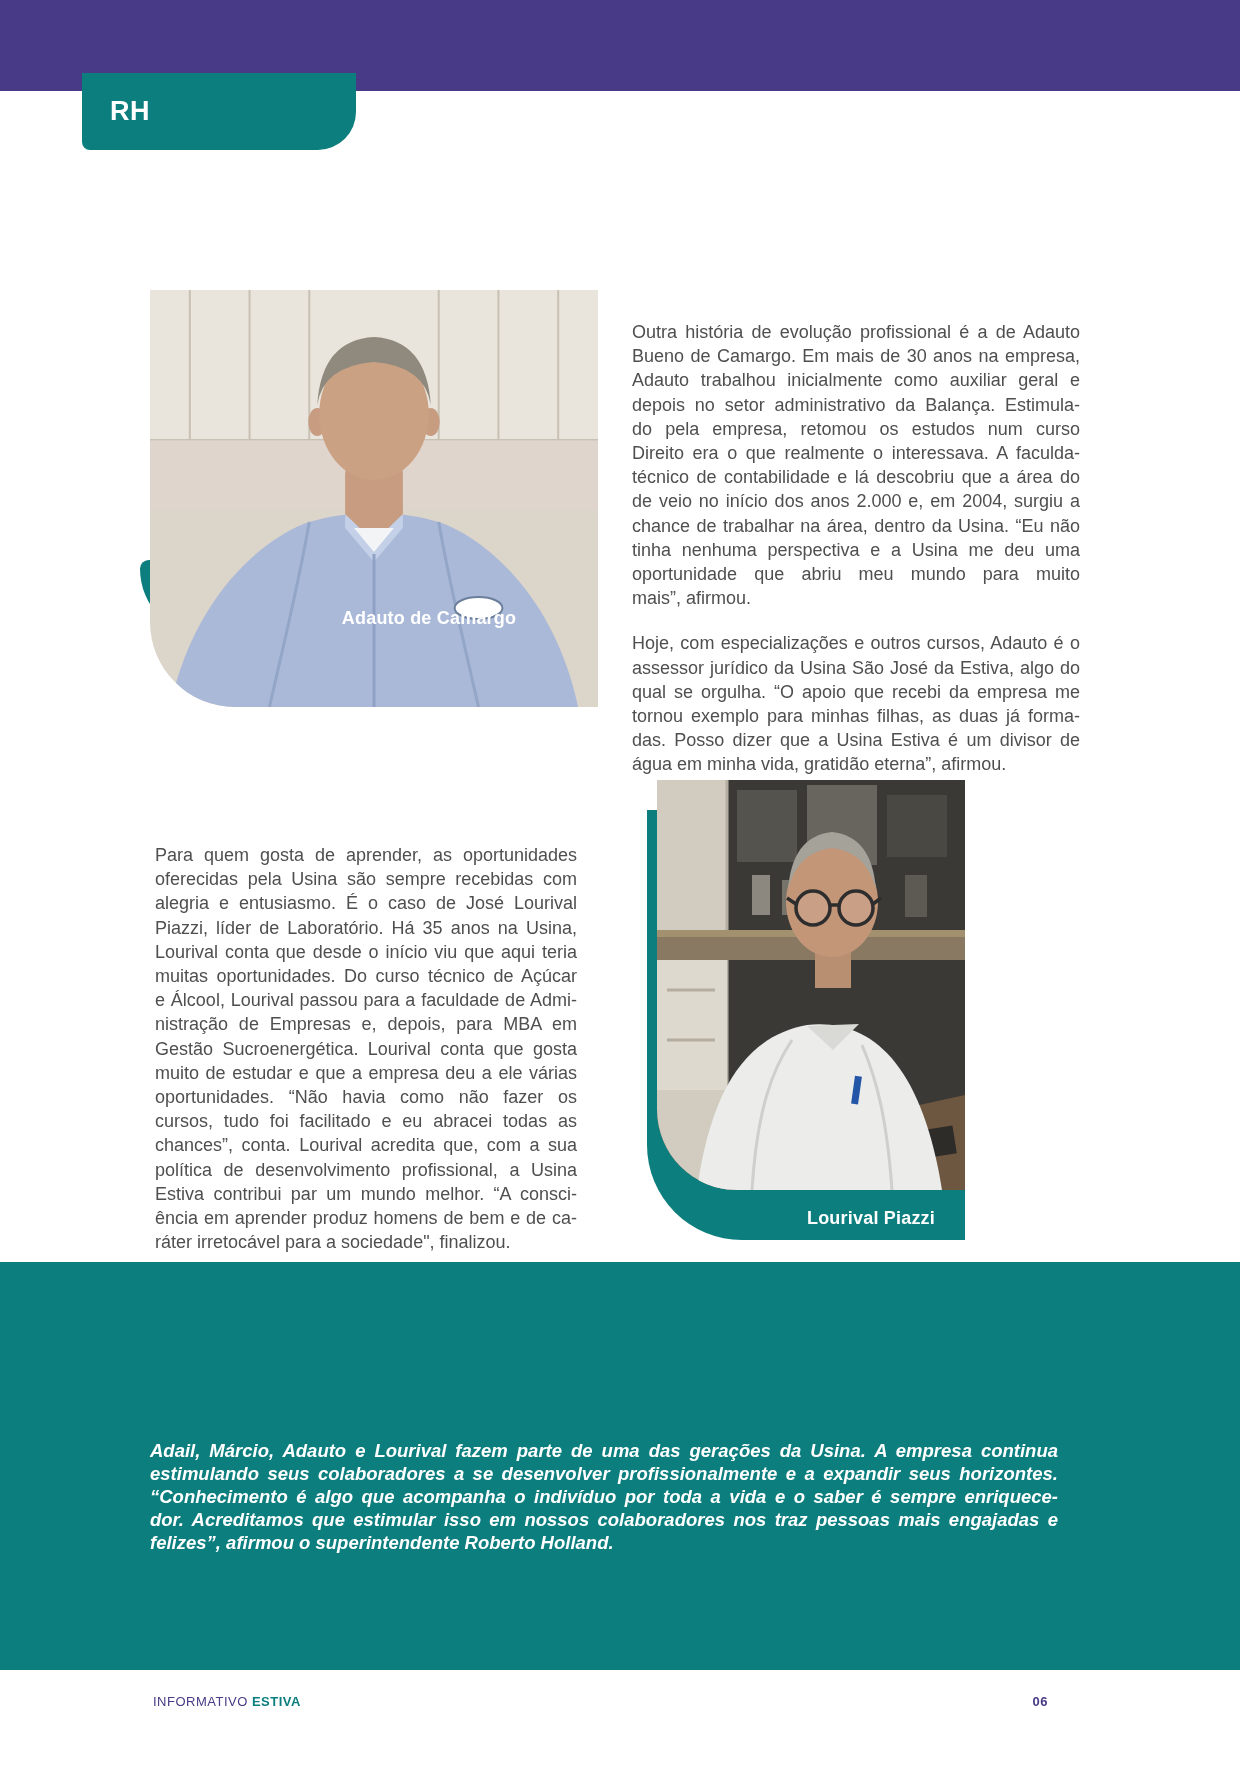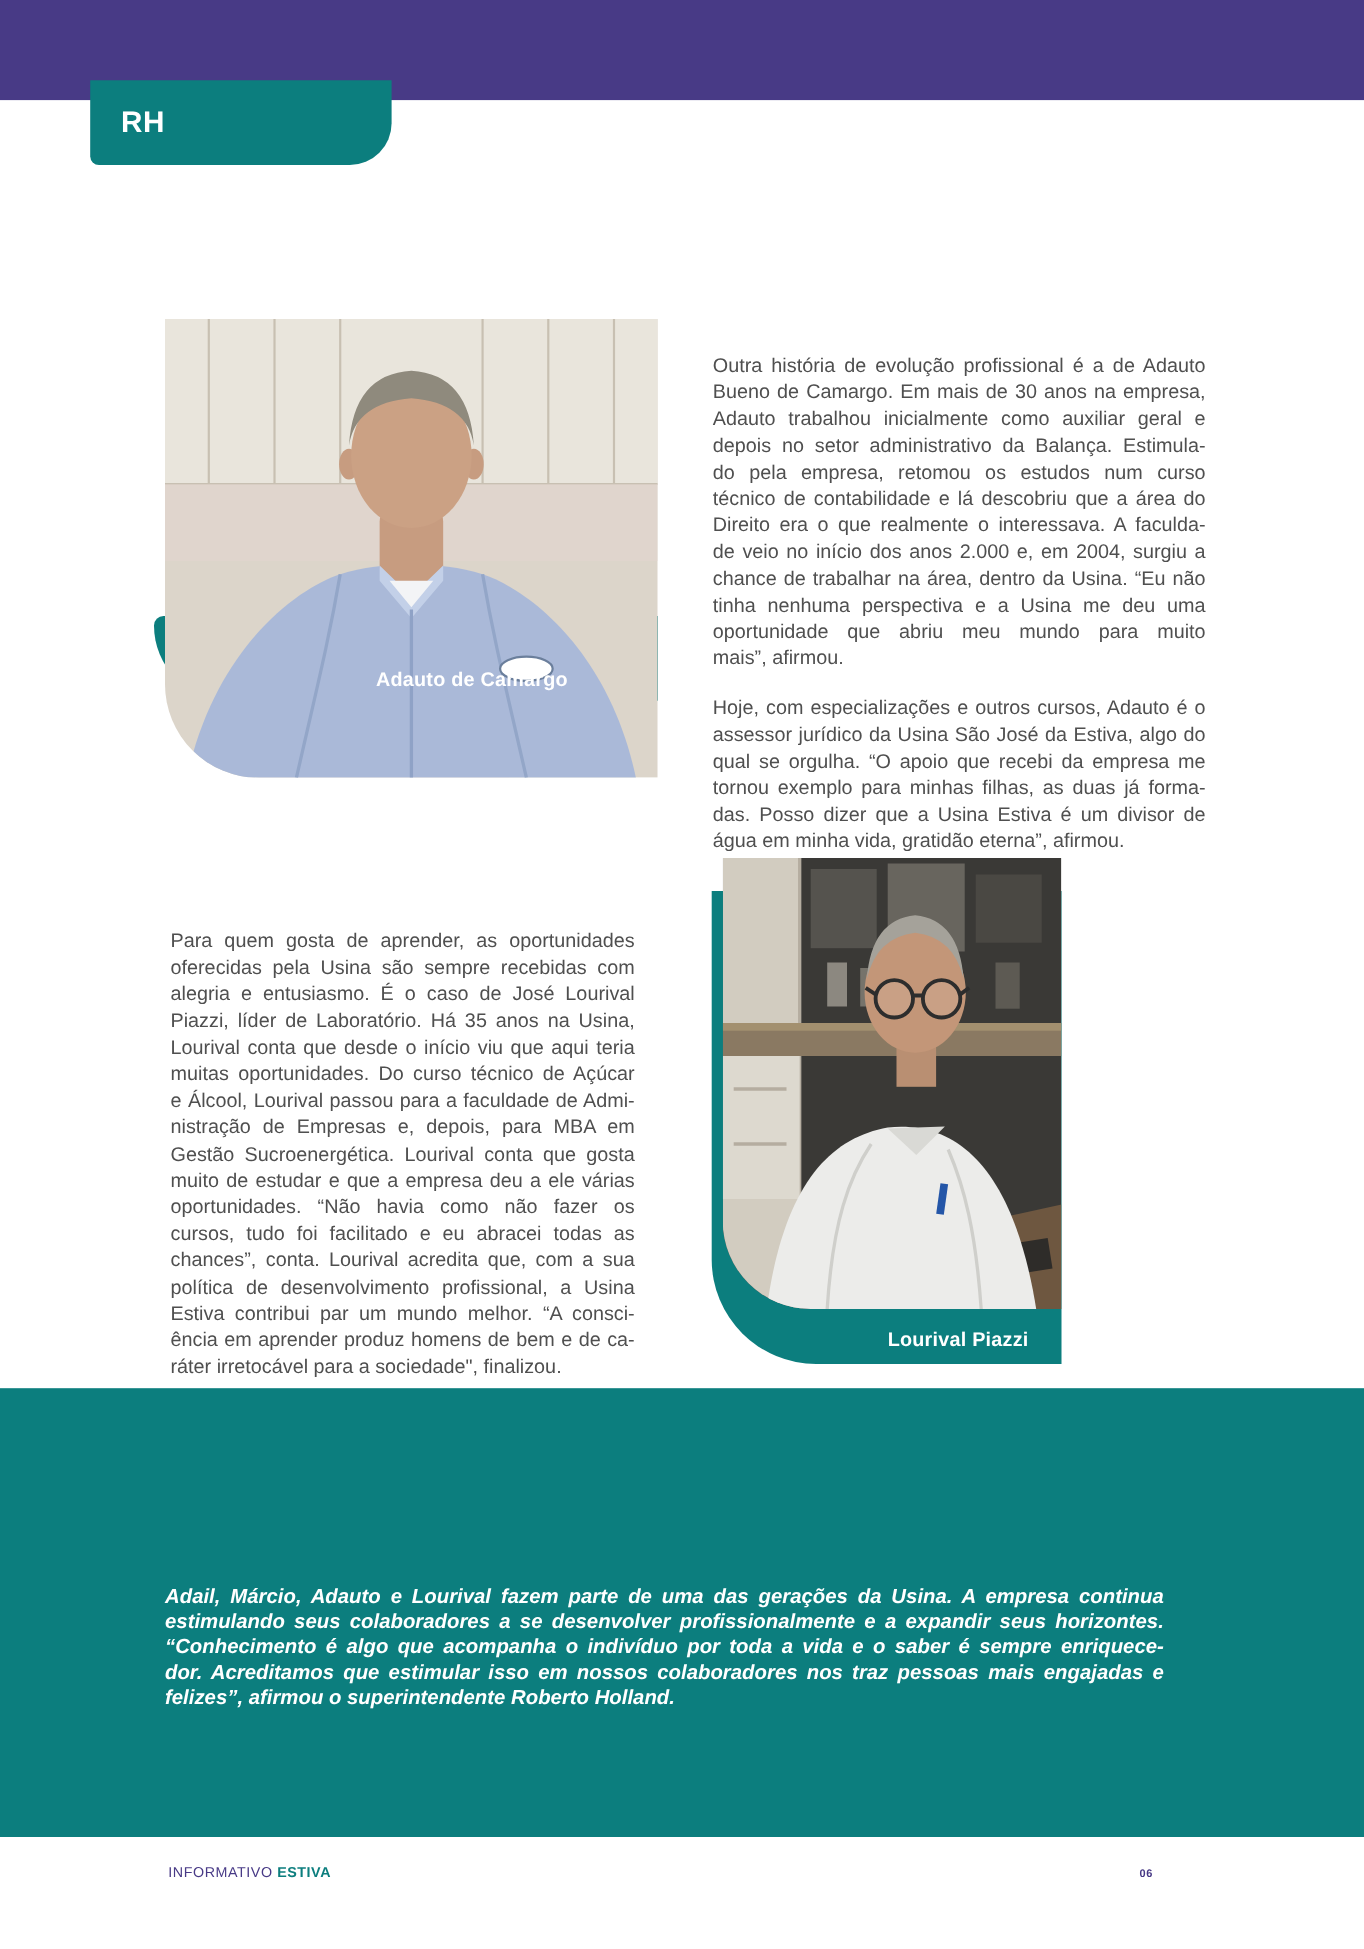--- a/index.html
+++ b/index.html
@@ -39,21 +39,21 @@
   .card-adauto .photo-frame { left:10px; right:0; top:0; height:417px; border-radius:0 0 0 85px; }
   .card-adauto .caption { left:120px; right:0; bottom:2px; height:34px; line-height:34px; }
 
   .card-lourival { left:647px; top:780px; width:318px; height:460px;padding-left:28px; }
   .card-lourival .card-backdrop { left:0; right:0; top:30px; bottom:0; border-radius:0 0 0 95px; }
   .card-lourival .photo-frame { left:10px; right:0; top:0; height:410px; border-radius:0 0 0 80px; }
   .card-lourival .caption { left:130px; right:0; bottom:6px; height:32px; line-height:32px; }
 
   
   .col { position:absolute; color:var(--body-text,#4f4f4f); }
-  .col-right { left:632px; top:320px; width:448px;margin-left:16px; }
+  .col-right { left:632px; top:320px; width:448px; }
   .col-left  { left:155px; top:833px; width:422px;margin-top:10px; }
   .para + .para { margin-top:21px; }
   .jline {
     font-size:18px; line-height:24.2px;
     text-align:justify; text-align-last:justify;
     white-space:normal; hyphens:none;
   }
   .jline-last { text-align-last:left; }
 
   
@@ -67,21 +67,21 @@
     font-size:18.5px; line-height:23px;
   }
 
   
   .footer {
     position:absolute; left:153px; right:192px; top:1694px;
     display:flex; justify-content:space-between; align-items:baseline;
   }
   .footer-name { font-size:13px; letter-spacing:0.5px; color:var(--purple,#483a86); }
   .footer-name .bold { font-weight:bold; color:var(--teal,#0c7e7e); }
-  .page-num { font-size:10px; font-weight:bold; letter-spacing:0.5px; color:var(--purple,#483a86); }
+  .page-num { font-size:13px; font-weight:bold; letter-spacing:0.5px; color:var(--purple,#483a86); }
 </style>
 </head>
 <body>
 
 <div class="topbar"></div>
 
 <div class="rh-tab">
   <span class="label">RH</span>
 </div>
 
@@ -118,22 +118,22 @@
   <div class="caption">Adauto de Camargo</div>
 </div>
 
 <div class="col col-right">
   <div class="para">
       <div class="jline">Outra história de evolução profissional é a de Adauto</div>
       <div class="jline">Bueno de Camargo. Em mais de 30 anos na empresa,</div>
       <div class="jline">Adauto trabalhou inicialmente como auxiliar geral e</div>
       <div class="jline">depois no setor administrativo da Balança. Estimula-</div>
       <div class="jline">do pela empresa, retomou os estudos num curso</div>
+      <div class="jline">Direito era o que realmente o interessava. A faculda-</div>
       <div class="jline">técnico de contabilidade e lá descobriu que a área do</div>
-      <div class="jline">Direito era o que realmente o interessava. A faculda-</div>
       <div class="jline">de veio no início dos anos 2.000 e, em 2004, surgiu a</div>
       <div class="jline">chance de trabalhar na área, dentro da Usina. “Eu não</div>
       <div class="jline">tinha nenhuma perspectiva e a Usina me deu uma</div>
       <div class="jline">oportunidade que abriu meu mundo para muito</div>
       <div class="jline jline-last">mais”, afirmou.</div>
     </div>
   <div class="para">
       <div class="jline">Hoje, com especializações e outros cursos, Adauto é o</div>
       <div class="jline">assessor jurídico da Usina São José da Estiva, algo do</div>
       <div class="jline">qual se orgulha. “O apoio que recebi da empresa me</div>

